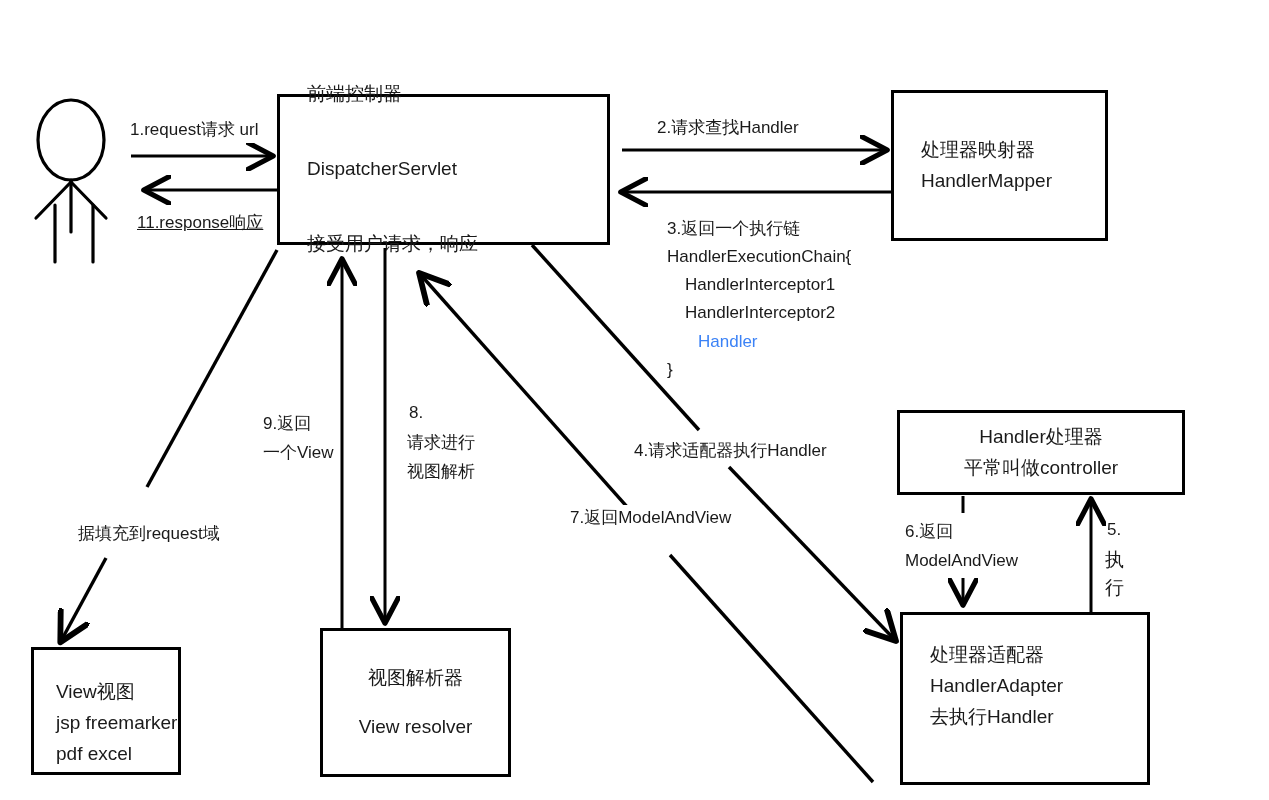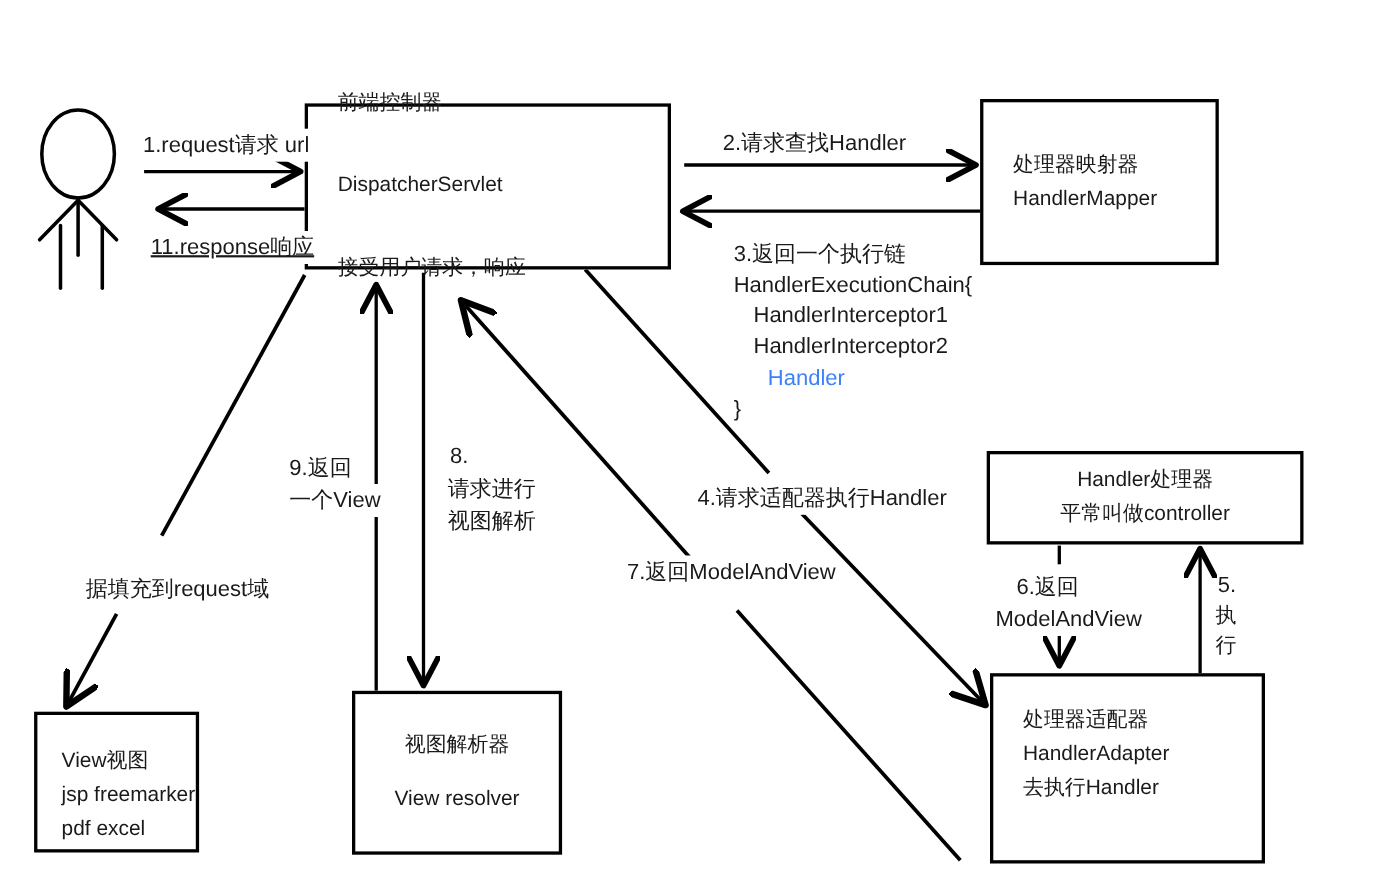--- a/index.html
+++ b/index.html
@@ -38,21 +38,21 @@
     font-size: 19px;
     line-height: 1.62;
     white-space: nowrap;
     color: #1a1a1a;
   }
   .box-pad-left { padding-left: 27px; }
   .box-pad-center { align-items: center; }
 
   .lbl {
     position: absolute;
-    font-size: 20px;
+    font-size: 17px;
     line-height: 1.5;
     white-space: nowrap;
     color: #1a1a1a;
     z-index: 5;
     background: #ffffff;
   }
   .red { color: #3b82f6; }
   .vstack {
     position: absolute;
     font-size: 19px;
@@ -161,21 +161,21 @@
   <div class="lbl" style="left:667px; top:357px;">}</div>
 
   <div class="lbl" style="left:634px; top:438px;">4.请求适配器执行Handler</div>
 
   <div class="lbl" style="left:1107px; top:517px;">5.</div>
   <div class="vstack" style="left:1105px; top:546px;">
     <span>执</span>
     <span>行</span>
   </div>
 
-  <div class="lbl" style="left:905px; top:519px;margin-left:19px;">6.返回</div>
+  <div class="lbl" style="left:905px; top:519px;">6.返回</div>
   <div class="lbl" style="left:905px; top:548px;">ModelAndView</div>
 
   <div class="lbl" style="left:570px; top:505px;">7.返回ModelAndView</div>
 
   <div class="lbl" style="left:409px; top:400px;">8.</div>
   <div class="lbl" style="left:407px; top:430px;">请求进行</div>
   <div class="lbl" style="left:407px; top:459px;">视图解析</div>
 
   <div class="lbl" style="left:263px; top:411px;">9.返回</div>
   <div class="lbl" style="left:263px; top:440px;">一个View</div>

